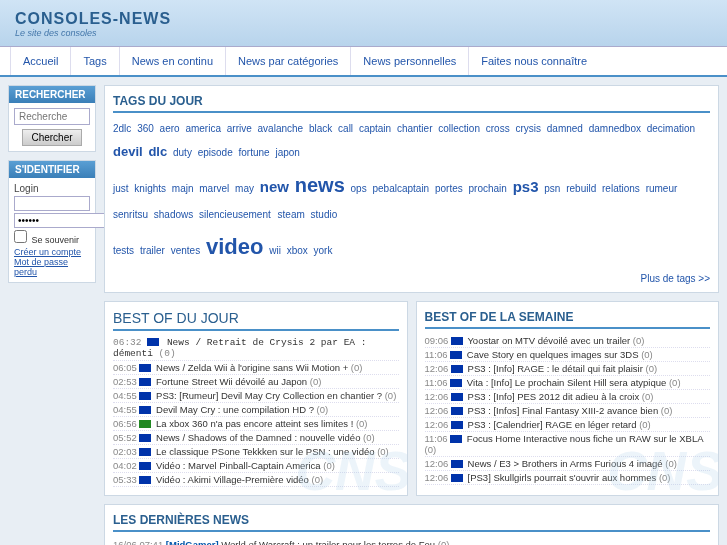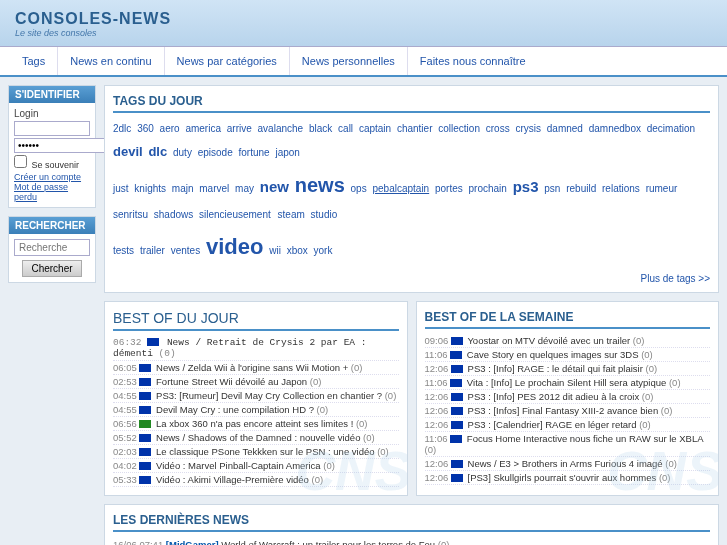--- a/index.html
+++ b/index.html
@@ -40,56 +40,57 @@
   </style>
 </head>
 <body>
 
 <div id="header">
   <div style="font-size:16px;font-weight:bold;color:#2a5f8f;letter-spacing:1px;text-transform:uppercase;">CONSOLES-NEWS</div>
   <div style="font-size:9px;color:#4477aa;font-style:italic;">Le site des consoles</div>
 </div>
 
 <div id="nav" style="background:#fff;border-bottom:2px solid #4a90c8;padding:0 10px;display:flex;align-items:center;">
+  <div style="padding:8px 12px;font-size:11px;color:#2255aa;cursor:pointer;border-right:1px solid #dde;border-left:1px solid #dde;">Accueil</div>
   <div style="padding:8px 12px;font-size:11px;color:#2255aa;cursor:pointer;border-right:1px solid #dde;">Tags</div>
   <div style="padding:8px 12px;font-size:11px;color:#2255aa;cursor:pointer;border-right:1px solid #dde;">News en continu</div>
   <div style="padding:8px 12px;font-size:11px;color:#2255aa;cursor:pointer;border-right:1px solid #dde;">News par catégories</div>
   <div style="padding:8px 12px;font-size:11px;color:#2255aa;cursor:pointer;border-right:1px solid #dde;">News personnelles</div>
   <div style="padding:8px 12px;font-size:11px;color:#2255aa;cursor:pointer;">Faites nous connaître</div>
 </div>
 
 <div id="main" style="display:flex;padding:8px;gap:8px;background:#e8eef4;">
 
   <div id="sidebar" style="width:88px;flex-shrink:0;">
 
     <div style="background:#fff;border:1px solid #ccd8e4;margin-bottom:8px;">
+      <div style="background:linear-gradient(to bottom,#5a9fd4,#3a7fb8);color:#fff;font-size:10px;font-weight:bold;padding:3px 6px;">RECHERCHER</div>
+      <div style="padding:5px;">
+        <input type="text" style="width: 100%; padding: 2px 4px; font-size: 10px; border: 1px solid rgb(170, 170, 204); margin-bottom: 4px; color: rgb(136, 136, 136);" placeholder="Recherche">
+        <button style="display:block;margin:0 auto;padding:2px 8px;font-size:10px;background:linear-gradient(to bottom,#eee,#ccc);border:1px solid #aaa;cursor:pointer;">Chercher</button>
+      </div>
+    </div>
+
+    <div style="background:#fff;border:1px solid #ccd8e4;margin-bottom:8px;">
       <div style="background:linear-gradient(to bottom,#5a9fd4,#3a7fb8);color:#fff;font-size:10px;font-weight:bold;padding:3px 6px;">S'IDENTIFIER</div>
       <div style="padding:5px;">
         <div style="display:flex;align-items:center;gap:2px;margin-bottom:2px;">
           <span style="font-size:10px;color:#444;min-width:28px;">Login</span>
         </div>
         <input type="text" style="width: 100%; padding: 1px 3px; font-size: 10px; border: 1px solid rgb(170, 170, 204); margin-bottom: 2px;">
         <div style="display:flex;align-items:center;gap:2px;margin-bottom:2px;">
           <input type="password" value="••••••" style="flex: 1 1 0%; padding: 1px 3px; font-size: 10px; border: 1px solid rgb(170, 170, 204);">
           <button style="padding:1px 4px;font-size:10px;background:linear-gradient(to bottom,#eee,#ccc);border:1px solid #aaa;cursor:pointer;">OK</button>
         </div>
         <div style="font-size:9px;margin-bottom:2px;">
           <input type="checkbox" style="margin-right: 2px;">
           <span>Se souvenir</span>
         </div>
         <a style="display:block;font-size:9px;color:#2255aa;text-decoration:underline;cursor:pointer;">Créer un compte</a>
         <a style="display:block;font-size:9px;color:#2255aa;text-decoration:underline;cursor:pointer;">Mot de passe perdu</a>
-      </div>
-    </div>
-
-    <div style="background:#fff;border:1px solid #ccd8e4;margin-bottom:8px;">
-      <div style="background:linear-gradient(to bottom,#5a9fd4,#3a7fb8);color:#fff;font-size:10px;font-weight:bold;padding:3px 6px;">RECHERCHER</div>
-      <div style="padding:5px;">
-        <input type="text" style="width: 100%; padding: 2px 4px; font-size: 10px; border: 1px solid rgb(170, 170, 204); margin-bottom: 4px; color: rgb(136, 136, 136);" placeholder="Recherche">
-        <button style="display:block;margin:0 auto;padding:2px 8px;font-size:10px;background:linear-gradient(to bottom,#eee,#ccc);border:1px solid #aaa;cursor:pointer;">Chercher</button>
       </div>
     </div>
   </div>
 
   <div id="content" style="flex:1;min-width:0;">
 
     <div style="background:#fff;border:1px solid #ccd8e4;margin-bottom:8px;padding:8px;">
       <div style="font-size:12px;font-weight:bold;color:#2a5f8f;border-bottom:2px solid #4a90c8;padding-bottom:3px;margin-bottom:6px;">TAGS DU JOUR</div>
       <div style="font-size:10px;line-height:2;color:#2255aa;">
         <span style="cursor:pointer;margin-right:3px;">2dlc</span>
@@ -116,21 +117,21 @@
         <span style="cursor:pointer;margin-right:3px;">japon</span>
         <br>
         <span style="cursor:pointer;margin-right:3px;">just</span>
         <span style="cursor:pointer;margin-right:3px;">knights</span>
         <span style="cursor:pointer;margin-right:3px;">majn</span>
         <span style="cursor:pointer;margin-right:3px;">marvel</span>
         <span style="cursor:pointer;margin-right:3px;">may</span>
         <span style="cursor:pointer;margin-right:3px;font-size:15px;font-weight:bold;">new</span>
         <span style="cursor:pointer;margin-right:3px;font-size:20px;font-weight:bold;">news</span>
         <span style="cursor:pointer;margin-right:3px;">ops</span>
-        <span style="cursor:pointer;margin-right:3px;text-decoration:underline;">pebalcaptain</span>
+        <span style="cursor:pointer;margin-right:3px;">pebalcaptain</span>
         <span style="cursor:pointer;margin-right:3px;">portes</span>
         <span style="cursor:pointer;margin-right:3px;">prochain</span>
         <span style="cursor:pointer;margin-right:3px;font-size:15px;font-weight:bold;">ps3</span>
         <span style="cursor:pointer;margin-right:3px;">psn</span>
         <span style="cursor:pointer;margin-right:3px;">rebuild</span>
         <span style="cursor:pointer;margin-right:3px;">relations</span>
         <span style="cursor:pointer;margin-right:14px;">rumeur</span>
         <span style="cursor:pointer;margin-right:3px;">senritsu</span>
         <span style="cursor:pointer;margin-right:3px;">shadows</span>
         <span style="cursor:pointer;margin-right:4px;">silencieusement</span>

